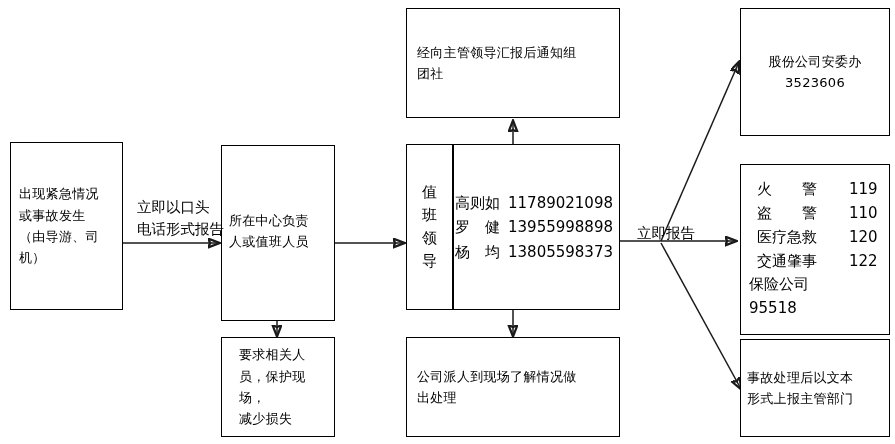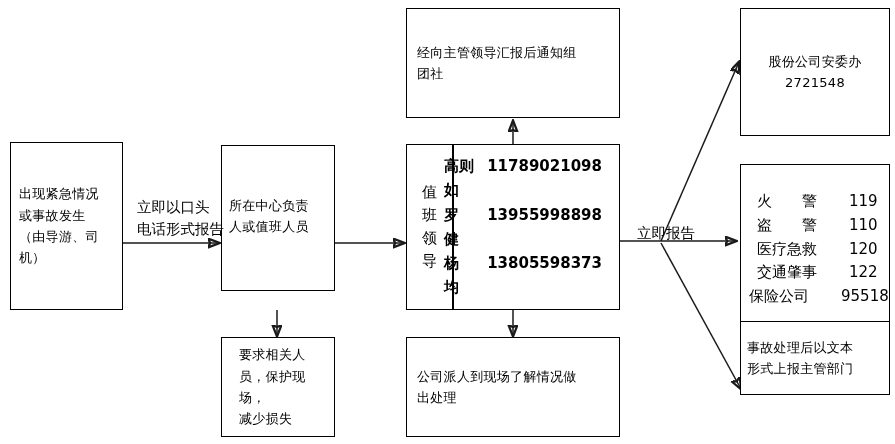--- a/index.html
+++ b/index.html
@@ -128,40 +128,40 @@
     <line x1="661" y1="243" x2="741" y2="389" marker-end="url(#ah)"></line>
   </svg>
 
   <div class="box left" style="left:10px; top:142px; width:113px; height:168px; padding:0 6px 0 8px;">
     <span class="txt">出现紧急情况
 或事故发生
 （由导游、司
 机）</span>
   </div>
 
-  <div class="box left" style="left:221px; top:145px; width:114px; height:146px; padding:0 4px 4px 7px;">
+  <div class="box left" style="left:221px; top:145px; width:114px; height:176px; padding:0 4px 4px 7px;">
     <span class="txt">所在中心负责
 人或值班人员</span>
   </div>
 
   <div class="box left" style="left:221px; top:337px; width:114px; height:100px; padding:0 4px 0 17px;">
     <span class="txt">要求相关人
 员，保护现场，
 减少损失</span>
   </div>
 
   <div class="box left" style="left:406px; top:144px; width:214px; height:166px; padding:0;">
     <div class="vcell" style="left:0; top:0; width:45px; height:100%;">
       <span class="vtxt">值
 班
 领
 导</span>
     </div>
     <div class="divider" style="left:45px; top:0; height:100%;"></div>
-    <div class="tel-rows" style="position:absolute; left:37px; top:50%; transform:translateY(-50%); width:158px;font-weight:bold;">
+    <div class="tel-rows" style="position:absolute; left:48px; top:50%; transform:translateY(-50%); width:158px;">
       <div class="tel-row">
         <span class="tel-name">高则如</span>
         <span class="tel-num">11789021098</span>
       </div>
       <div class="tel-row">
         <span class="tel-name">罗　健</span>
         <span class="tel-num">13955998898</span>
       </div>
       <div class="tel-row">
         <span class="tel-name">杨　均</span>
@@ -174,49 +174,49 @@
     <span class="txt">经向主管领导汇报后通知组
 团社</span>
   </div>
 
   <div class="box left" style="left:406px; top:337px; width:214px; height:100px; padding:0 6px 0 10px;">
     <span class="txt">公司派人到现场了解情况做
 出处理</span>
   </div>
 
   <div class="box center" style="left:740px; top:8px; width:150px; height:128px; padding:0 16px;">
-    <span class="txt"><span>股份公司安委办</span><br><span>2721548</span></span>
+    <span class="txt"><span>股份公司安委办</span><br><span>3523606</span></span>
   </div>
 
   <div class="box" style="left:740px; top:140px; width:150px; height:171px; padding:0;margin-top:24px;">
     <div class="svc-rows">
       <div class="svc-row">
         <span class="svc-name">火　　警</span>
         <span class="svc-num">119</span>
       </div>
       <div class="svc-row">
         <span class="svc-name">盗　　警</span>
         <span class="svc-num">110</span>
       </div>
       <div class="svc-row">
         <span class="svc-name">医疗急救</span>
         <span class="svc-num">120</span>
       </div>
       <div class="svc-row">
         <span class="svc-name">交通肇事</span>
         <span class="svc-num">122</span>
       </div>
-      <div class="svc-row" style="margin-left:-8px;">
+      <div class="svc-row" style="margin-left:-8px;flex-direction:column;">
         <span class="svc-name">保险公司</span>
         <span class="svc-num">95518</span>
       </div>
     </div>
   </div>
 
-  <div class="box left" style="left:740px; top:321px; width:150px; height:74px; padding:0 4px 0 6px;">
+  <div class="box left" style="left:740px; top:339px; width:150px; height:98px; padding:0 4px 0 6px;">
     <span class="txt">事故处理后以文本
 形式上报主管部门</span>
   </div>
 
   <div class="edge-label" style="left:124px; top:196px; width:104px;margin-left:13px;">立即以口头
 电话形式报告</div>
 
   <div class="edge-label" style="left:637px; top:222px; width:72px;">立即报告</div>
 
 </div>

